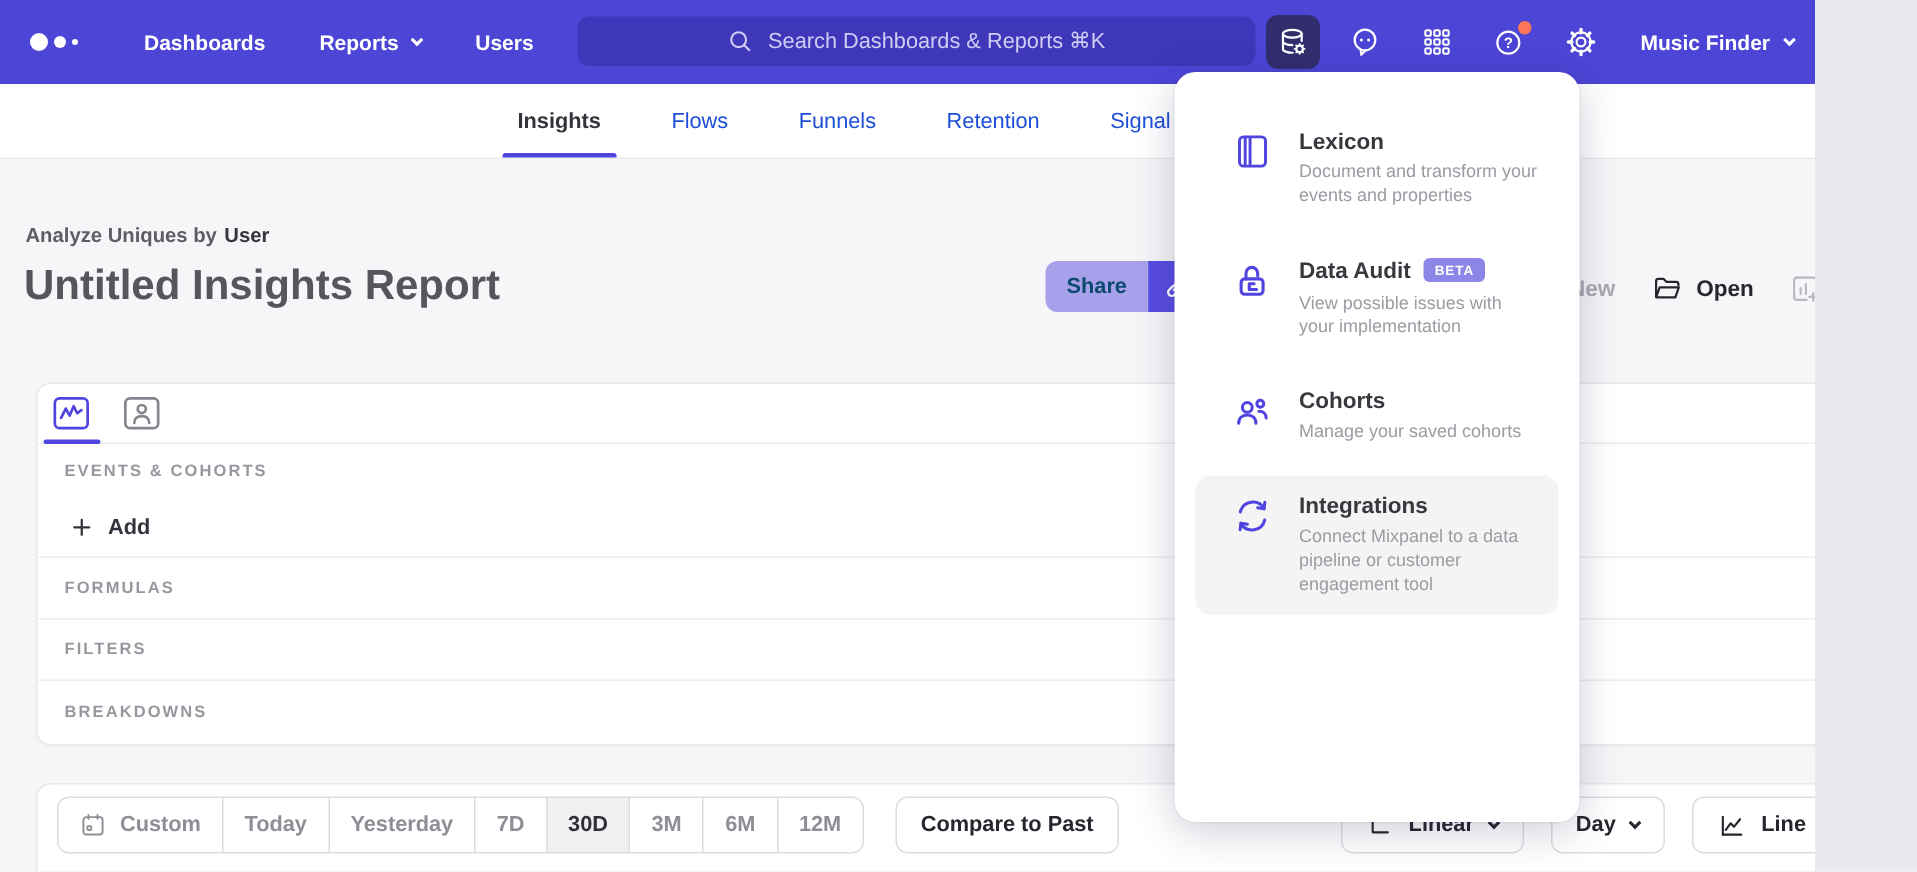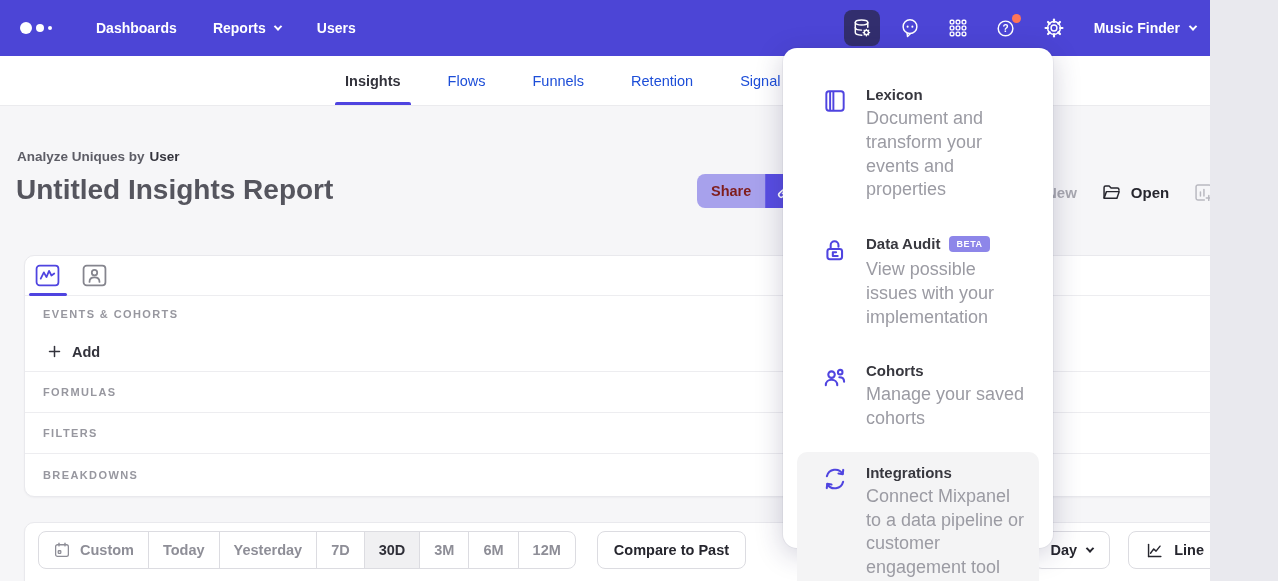--- a/index.html
+++ b/index.html
@@ -28,21 +28,21 @@
   .tabrow { position:absolute; top:56px; left:0; width:100%; height:50px; background:#fff; border-bottom:1px solid #ebebee; display:flex; align-items:stretch; gap:47px; padding-left:345px; z-index:1; }
   .rtab { display:flex; align-items:center; position:relative; color:#1d4ed8; font-size:14.5px; cursor:pointer; white-space:nowrap; }
   .rtab.active { color:#33333c; font-weight:700; }
   .rtab .underline { position:absolute; bottom:0; left:-10px; right:-10px; height:3px; background:#4f44e0; border-radius:2px 2px 0 0; }
 
   
   .kicker { position:absolute; left:17px; top:149px; font-size:13.5px; font-weight:600; color:#5d5d66; z-index:1; }
   .kicker b { color:#34343d; font-weight:700; margin-left:5px;text-align:center; }
   .page-title { position:absolute; left:16px; top:174px; font-size:28px; font-weight:700; color:#55555e; z-index:1; }
   .share-group { position:absolute; left:697px; top:174px; height:34px; display:flex; z-index:1; }
-  .share-btn { background:#a7a1ec; color:#7f1d1d; font-size:14.5px; font-weight:700; border:none; border-radius:8px 0 0 8px; padding:0 14px; cursor:pointer;text-align:right; }
+  .share-btn { background:#a7a1ec; color:#0c4a6e; font-size:14.5px; font-weight:700; border:none; border-radius:8px 0 0 8px; padding:0 14px; cursor:pointer;text-align:right; }
   .link-btn { background:#584de2; border:none; border-radius:0 8px 8px 0; width:37px; display:grid; place-items:center; cursor:pointer; border-left:1px solid #6a60e6; }
   .header-actions { position:absolute; left:1046px; top:176px; height:32px; display:flex; align-items:center; gap:24px; z-index:1; }
   .act-new { color:#a8a8b0; font-size:15px; font-weight:600; cursor:pointer; }
   .act-open { display:flex; align-items:center; gap:9px; color:#26262e; font-size:15px; font-weight:700; cursor:pointer; }
   .act-iconbtn { display:grid; place-items:center; cursor:pointer; }
   .dots3 { display:flex; gap:3px; cursor:pointer; }
   .dots3 i { width:5px; height:5px; border-radius:50%; background:#3a3a42; }
 
   
   .card { position:absolute; background:#fff; border:1px solid #e9e9ed; border-radius:10px; box-shadow:0 1px 2px rgba(30,30,60,0.04); }
@@ -67,21 +67,21 @@
   .tb-btn.compare { margin-left:21px; }
   .tb-right { margin-left:auto; display:flex; gap:18px; }
 
   
   .menu-panel { position:absolute; left:783px; top:48px; width:270px; height:500px; background:#fff; border-radius:14px; box-shadow:0 6px 28px rgba(35,32,80,0.22), 0 0 0 1px rgba(60,60,90,0.05); z-index:50; padding:26px 0 12px; display:flex; flex-direction:column; gap:9px; }
   .menu-item { margin:0 14px; padding:12px 12px 12px 25px; border-radius:10px; display:flex; gap:18px; cursor:pointer; }
   .menu-item.highlighted { background:#f4f4f5; }
   .mi-icon { flex:0 0 26px; padding-top:2px; }
   .mi-title { font-size:15px; font-weight:700; color:#38383f; margin-bottom:4px; display:flex; align-items:center; }
   .mi-badge { background:#8d86e9; color:#fff; font-size:9px; font-weight:700; letter-spacing:0.6px; border-radius:4px; padding:3px 7px; margin-left:9px; }
-  .mi-desc { font-size:18px; color:#9b9ba3; line-height:1.32; max-width:178px; }
+  .mi-desc { font-size:12px; color:#9b9ba3; line-height:1.32; max-width:178px; }
 
   svg { display:block; }
 </style>
 </head>
 <body>
 
 <div class="screen">
 
   <header class="navbar">
     <div class="logo">
@@ -95,20 +95,27 @@
         </span>
       <span class="nav-link">
           <span>Reports</span>
           <span class="chev"></span>
         </span>
       <span class="nav-link">
           <span>Users</span>
         </span>
     </nav>
 
+    <div class="nav-search">
+      <svg width="17" height="17" viewBox="0 0 24 24" fill="none" stroke="#cfcdf3" stroke-width="2">
+          <circle cx="10.5" cy="10.5" r="7"></circle>
+          <line x1="15.6" y1="15.6" x2="21" y2="21"></line>
+        </svg>
+      <span>Search Dashboards &amp; Reports ⌘K</span>
+    </div>
 
     <div class="nav-right">
       <span class="nav-icon-btn active">
         <svg width="22" height="22" viewBox="0 0 24 24" fill="none" stroke="#fff" stroke-width="1.6" stroke-linecap="round">
           <ellipse cx="11.5" cy="6" rx="6.8" ry="2.8"></ellipse>
           <path d="M4.7 6 v11 c0 1.6 3 2.8 6.8 2.8 h0.3"></path>
           <path d="M18.3 6 v5.2"></path>
           <path d="M4.7 11.5 c0 1.6 3 2.8 6.8 2.8"></path>
           <circle cx="16.8" cy="17" r="2.4"></circle>
           <g stroke-width="1.4">

